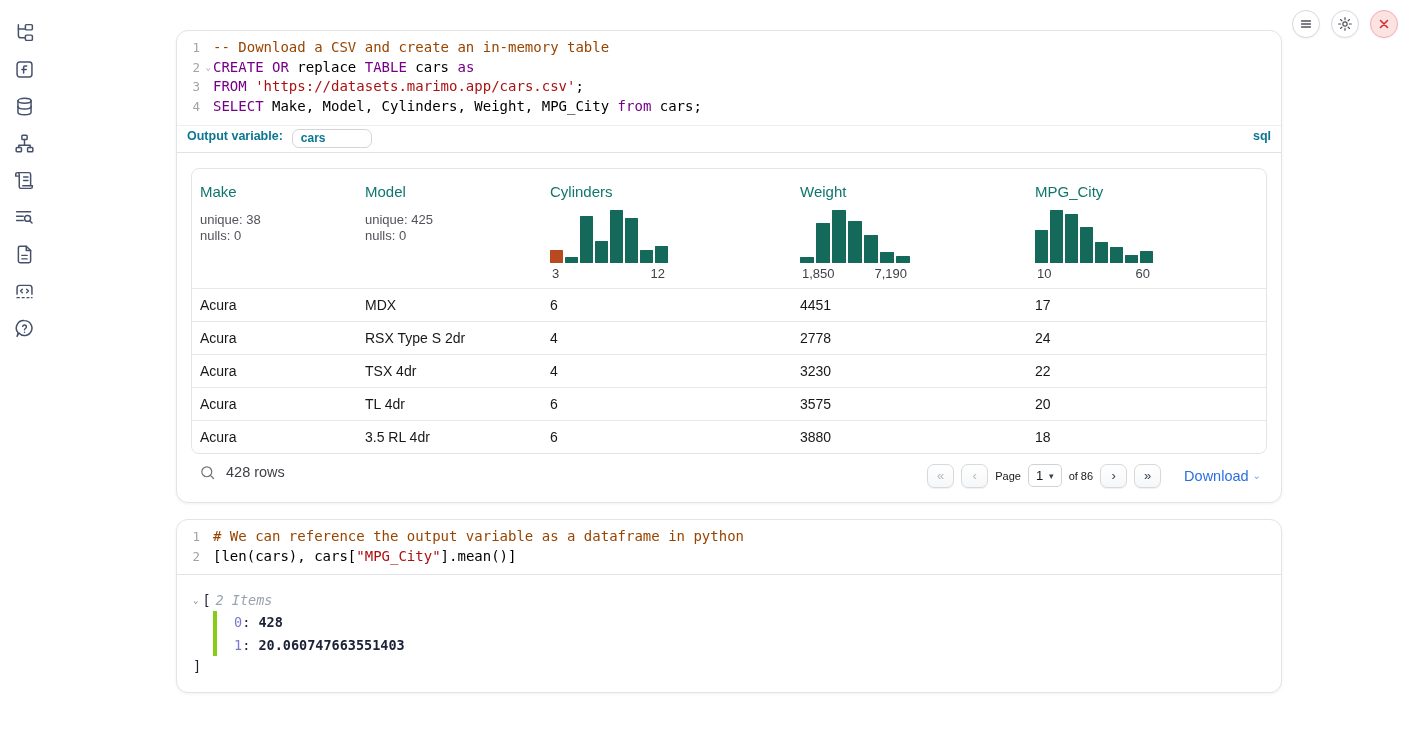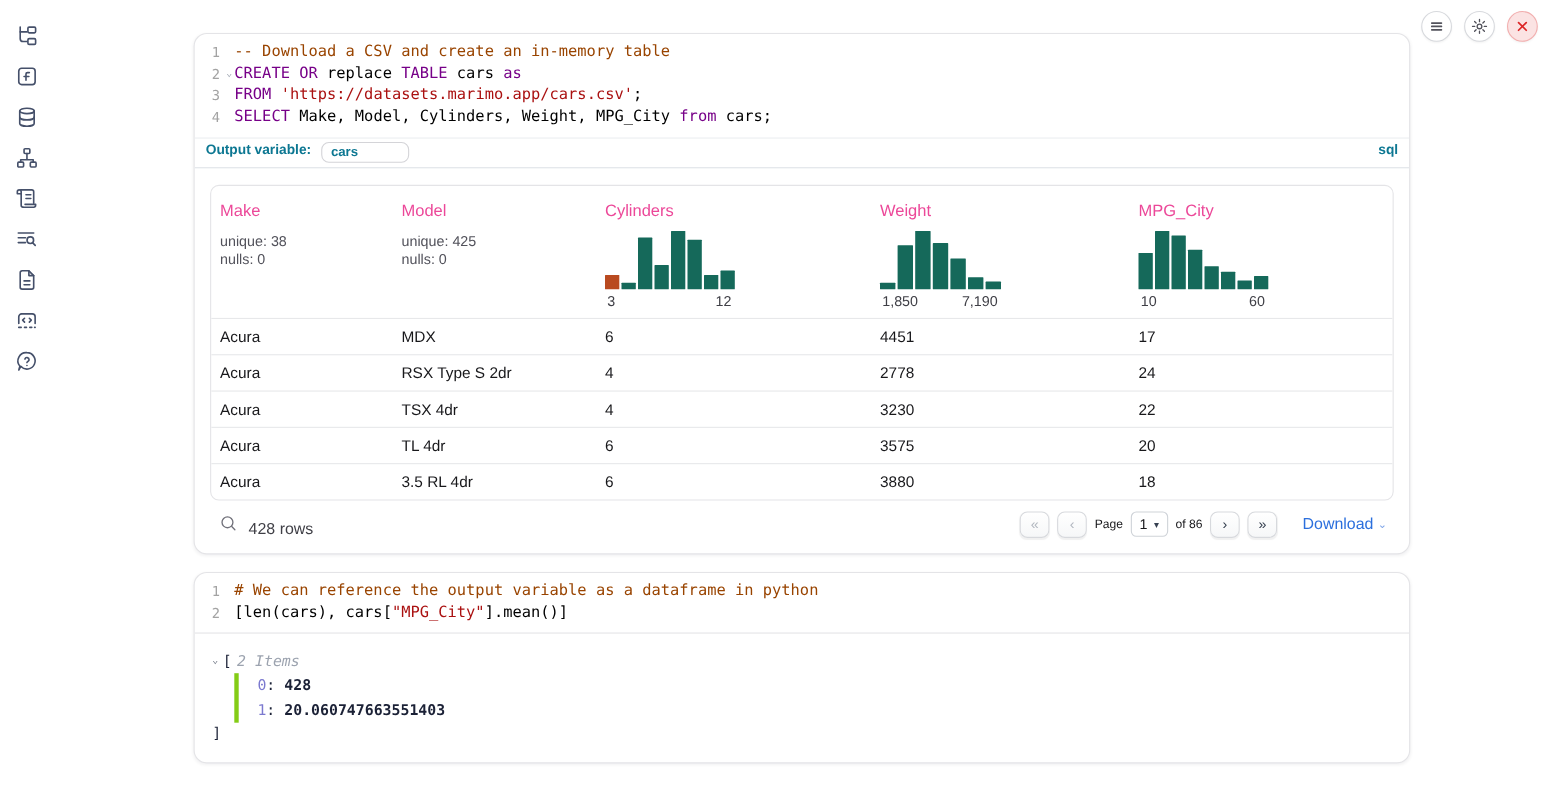--- a/index.html
+++ b/index.html
@@ -51,34 +51,34 @@
                   padding:0 8px; font-size:12px; font-weight:700; color:#0c7792;
                   font-family:"Liberation Sans", sans-serif; outline:none; }
   .lang-badge { margin-left:auto; font-size:12.5px; font-weight:700; color:#0c7792; }
 
   
   .cell-output { padding:15px 14px 14px 14px; }
   .table-card { border:1px solid #e4e4e7; border-radius:8px; overflow:hidden; }
   .t-grid { display:grid; grid-template-columns:165px 185px 250px 235px 1fr; }
   .thead { padding:14px 0 6px 0; }
   .th { padding-left:8px; }
-  .th-name { font-size:15px; color:#ec4899; }
+  .th-name { font-size:15px; color:#0f766e; }
   .th-stats { margin-top:12px; font-size:13px; line-height:16px; color:#52525b; }
   .hist { margin-top:10px; display:inline-block; }
   .hist-bars { display:flex; align-items:flex-end; gap:2px; height:53px; }
   .bar { background:#15695a; border-radius:0.5px; }
   .bar.hl { background:#b94a20; }
   .hist-labels { display:flex; justify-content:space-between; padding:0 3px 0 2px;
                  margin-top:3px; font-size:13px; color:#3f3f46; }
   .t-row { border-top:1px solid #e7e8ea; height:33px; align-items:center;
            font-size:14px; color:#18181b; }
   .t-cell { padding-left:8px; overflow:hidden; white-space:nowrap; }
 
   
-  .table-footer { display:flex; align-items:flex-end; margin-top:8px; padding:2px 6px 0 8px; }
+  .table-footer { display:flex; align-items:flex-start; margin-top:8px; padding:2px 6px 0 8px; }
   .search-icon svg { width:17px; height:17px; stroke:#71717a; stroke-width:1.7; fill:none; stroke-linecap:round; }
   .rowcount { margin-left:10px; font-size:14.5px; color:#3f3f46; }
   .pager { margin-left:auto; display:flex; align-items:center; gap:7px; }
   .pg-btn { width:27px; height:24px; border:1px solid #d7d9dd; border-radius:7px;
             background:linear-gradient(#ffffff,#f6f7f8); box-shadow:0 1px 1px rgba(0,0,0,.06);
             font-size:13px; color:#374151; cursor:pointer; display:flex;
             align-items:center; justify-content:center; font-family:"Liberation Sans",sans-serif; }
   .pg-btn.disabled { color:#b3b8c0; }
   .pg-text { font-size:11px; color:#18181b; }
   .page-select { display:flex; align-items:center; gap:6px; height:23px; padding:0 7px;

